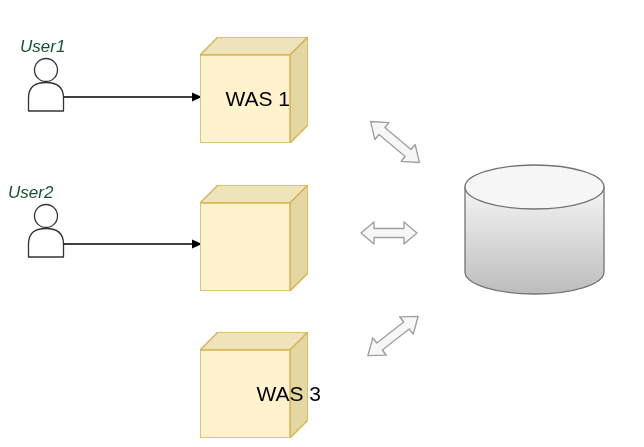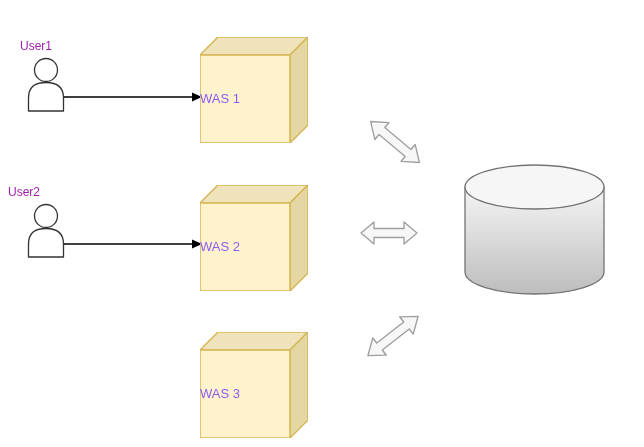--- a/index.html
+++ b/index.html
@@ -11,32 +11,33 @@
   .canvas {
     position: relative;
     width: 644px;
     height: 447px;
     background: #ffffff;
     overflow: hidden;
   }
   .abs { position: absolute; }
   .node-label {
     position: absolute;
-    text-align: left;
-    color: #8b5cf6;
-    font-size: 13px;
+    text-align: right;
+    color: #000000;
+    font-size: 21px;
     line-height: 18px;
     white-space: nowrap;
   }
   .user-label {
     position: absolute;
-    color: #a21caf;
-    font-size: 12px;
+    color: #14532d;
+    font-size: 17px;
     line-height: 15px;
     white-space: nowrap;
+    font-style: italic;
   }
   .rot40  { transform: rotate(40deg); }
   .rotm38 { transform: rotate(-38deg); }
 </style>
 </head>
 <body>
 
 <div class="canvas">
 
   <div class="user-label" style="left:20px; top:39px;">User1</div>
@@ -64,28 +65,27 @@
     <polygon points="90,18 108,0 108,88 90,106" fill="#e5d7a4" stroke="#d6b656" stroke-width="1.5" stroke-linejoin="round"></polygon>
     <rect x="0" y="18" width="90" height="88" fill="#fff2cc" stroke="#d6b656" stroke-width="1.5" stroke-linejoin="round"></rect>
   </svg>
   <div class="node-label" style="left:200px; top:90px; width:90px;">WAS 1</div>
 
   <svg class="abs" style="left:200px; top:185px;" width="108" height="106" viewBox="0 0 108 106">
     <polygon points="0,18 18,0 108,0 90,18" fill="#efe3bc" stroke="#d6b656" stroke-width="1.5" stroke-linejoin="round"></polygon>
     <polygon points="90,18 108,0 108,88 90,106" fill="#e5d7a4" stroke="#d6b656" stroke-width="1.5" stroke-linejoin="round"></polygon>
     <rect x="0" y="18" width="90" height="88" fill="#fff2cc" stroke="#d6b656" stroke-width="1.5" stroke-linejoin="round"></rect>
   </svg>
-  <div class="node-label" style="left:200px; top:238px; width:90px;">WAS 2</div>
 
   <svg class="abs" style="left:200px; top:332px;" width="108" height="106" viewBox="0 0 108 106">
     <polygon points="0,18 18,0 108,0 90,18" fill="#efe3bc" stroke="#d6b656" stroke-width="1.5" stroke-linejoin="round"></polygon>
     <polygon points="90,18 108,0 108,88 90,106" fill="#e5d7a4" stroke="#d6b656" stroke-width="1.5" stroke-linejoin="round"></polygon>
     <rect x="0" y="18" width="90" height="88" fill="#fff2cc" stroke="#d6b656" stroke-width="1.5" stroke-linejoin="round"></rect>
   </svg>
-  <div class="node-label" style="left:200px; top:385px; width:74px;">WAS 3</div>
+  <div class="node-label" style="left:200px; top:385px; width:74px;padding-left:47px;">WAS 3</div>
 
   <svg class="abs rot40" style="left:362px; top:130px;" width="66" height="24" viewBox="0 0 58 24" preserveAspectRatio="none">
     <polygon points="1,12 14,1 14,7.5 44,7.5 44,1 57,12 44,23 44,16.5 14,16.5 14,23" fill="#f7f7f7" stroke="#9e9e9e" stroke-width="1.3" stroke-linejoin="round"></polygon>
   </svg>
 
   <svg class="abs" style="left:360px; top:221px;" width="58" height="24" viewBox="0 0 58 24">
     <polygon points="1,12 14,1 14,7.5 44,7.5 44,1 57,12 44,23 44,16.5 14,16.5 14,23" fill="#f7f7f7" stroke="#9e9e9e" stroke-width="1.3" stroke-linejoin="round"></polygon>
   </svg>
 
   <svg class="abs rotm38" style="left:360px; top:324px;" width="66" height="24" viewBox="0 0 58 24" preserveAspectRatio="none">

